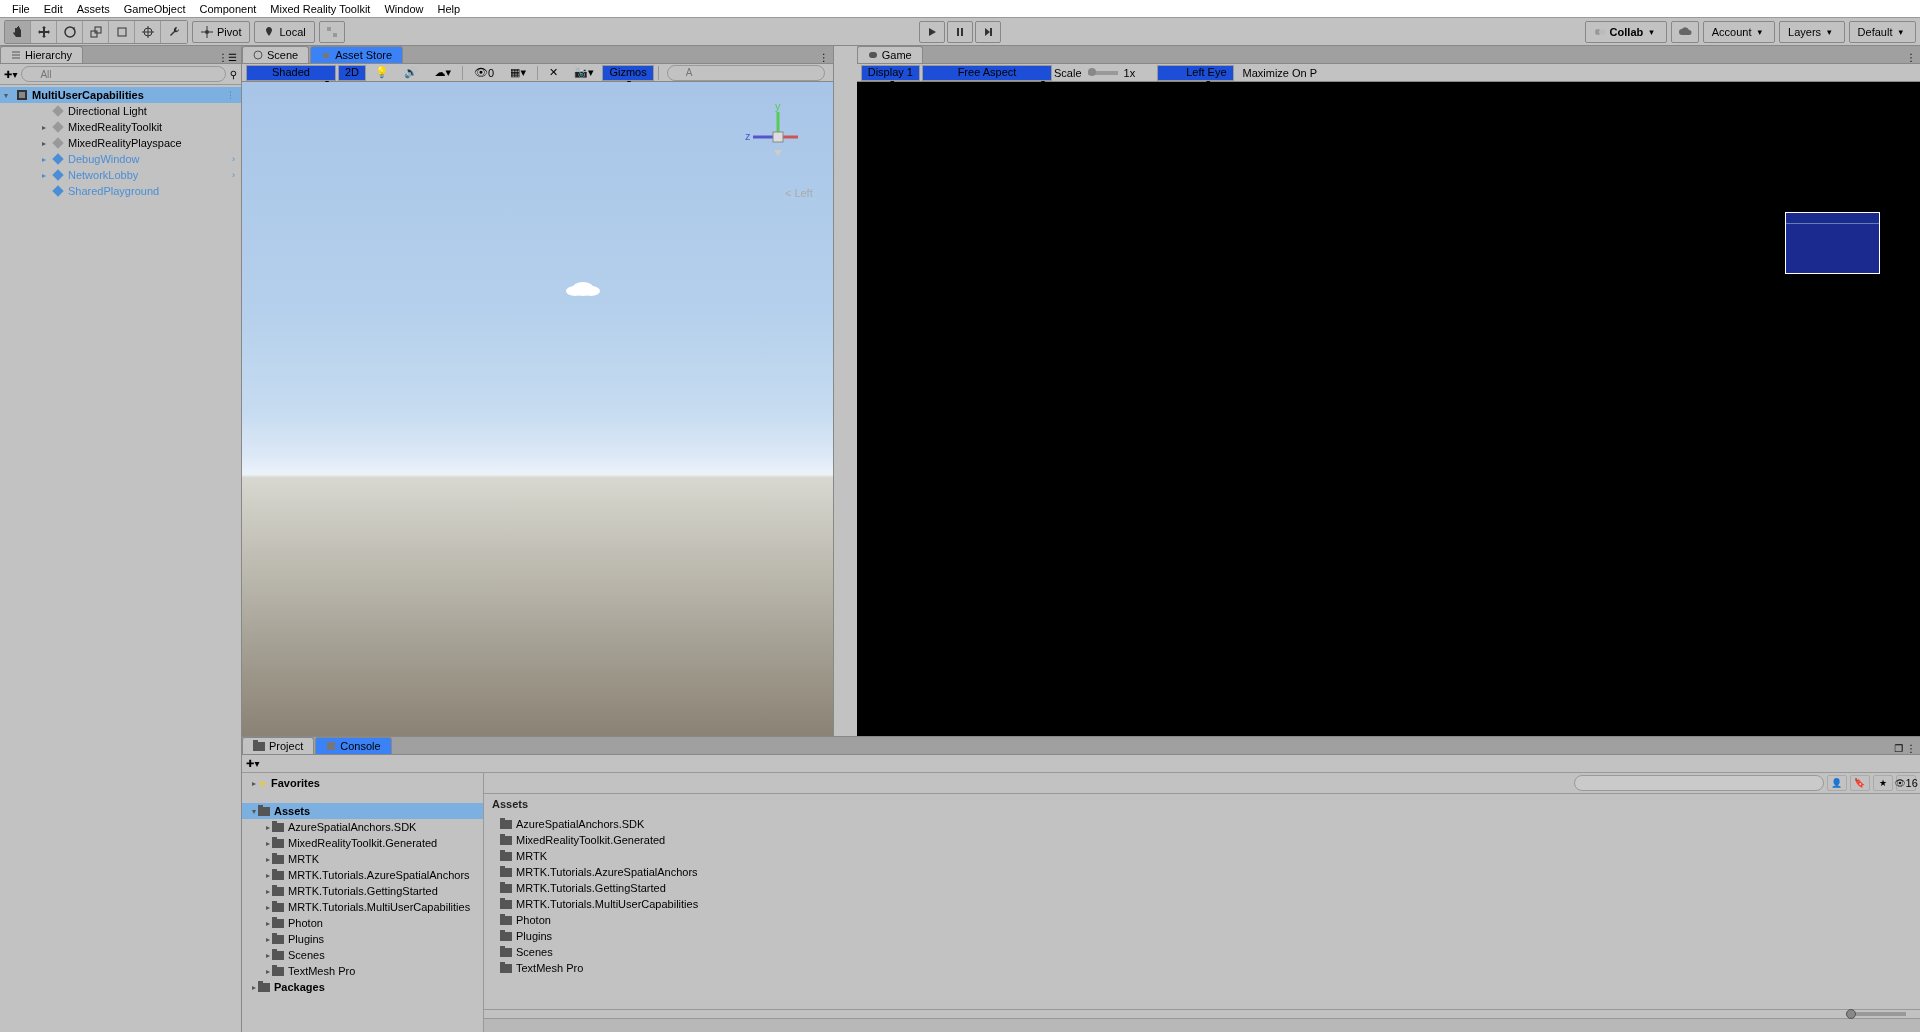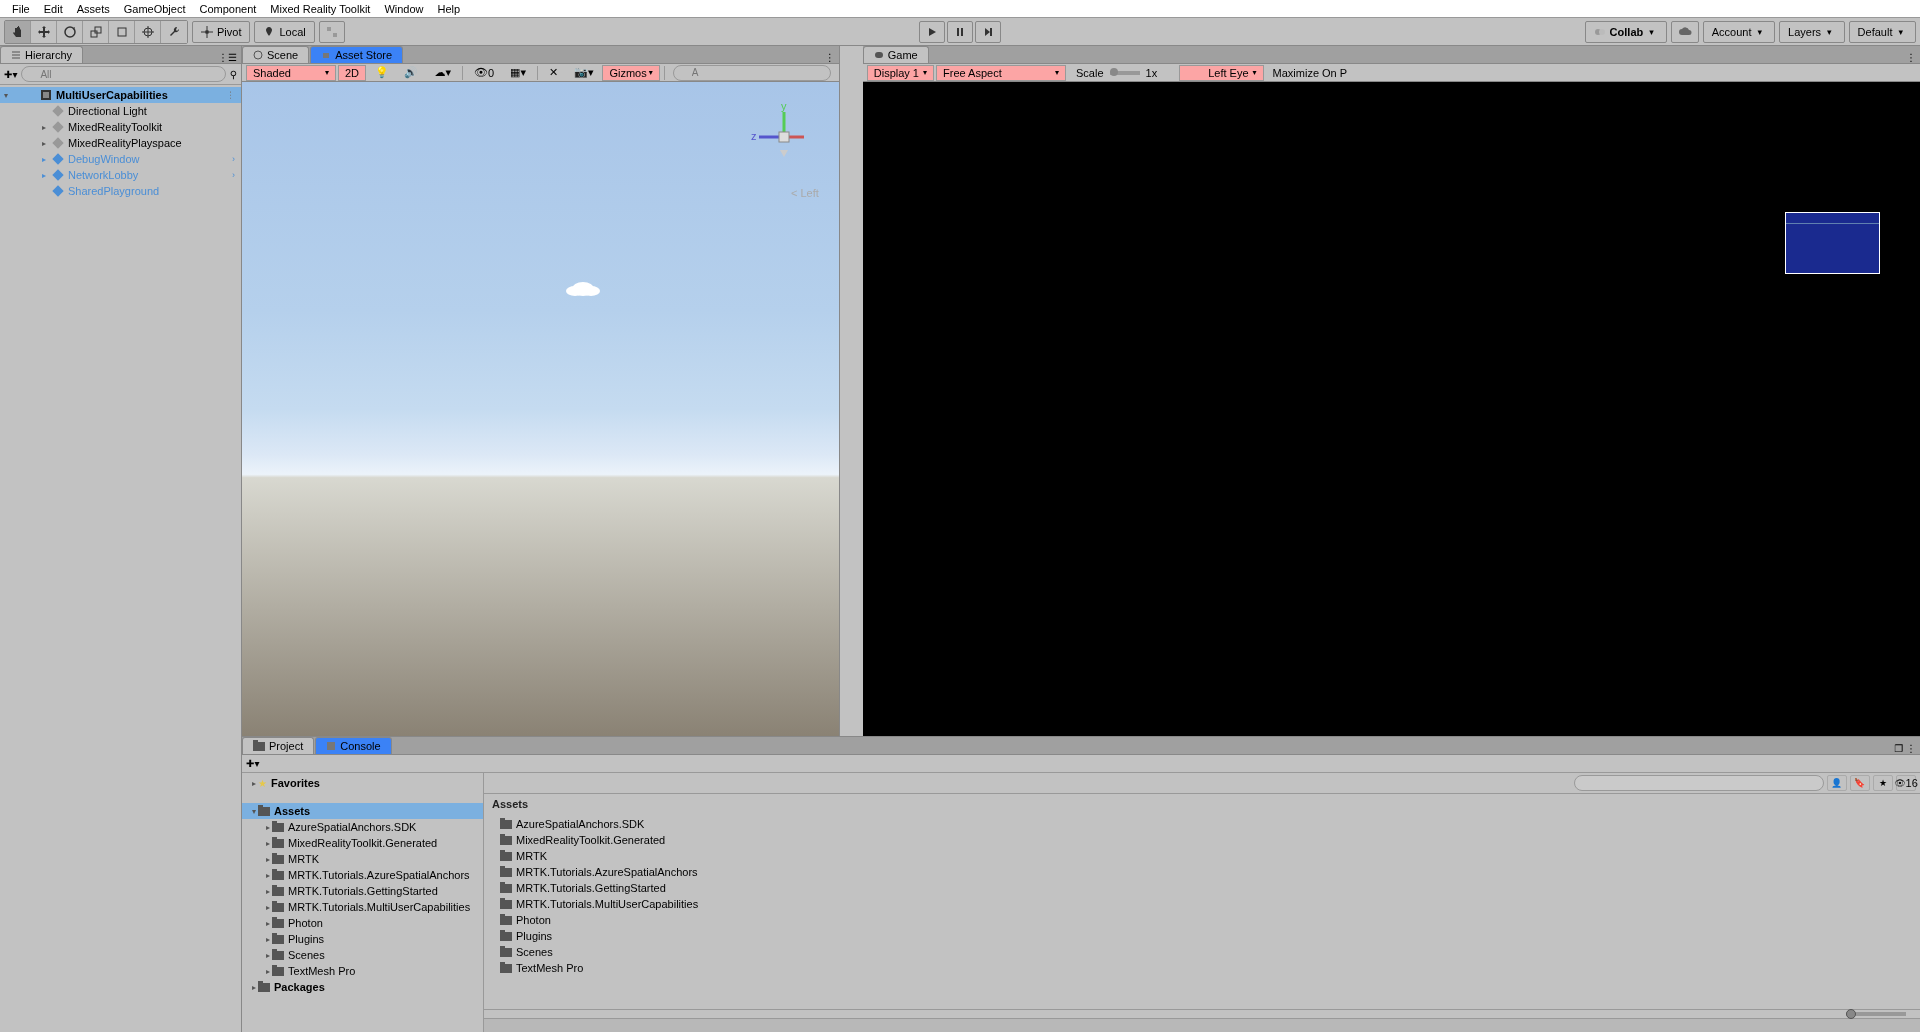--- a/index.html
+++ b/index.html
@@ -32,35 +32,35 @@
 
 .tab-bar { display: flex; height: 18px; background: #a0a0a0; align-items: flex-end; border-bottom: 1px solid #888; position: relative; }
 .tab { display: flex; align-items: center; padding: 2px 10px; background: #c2c2c2; border: 1px solid #888; border-bottom: none; border-top-left-radius: 3px; border-top-right-radius: 3px; margin-right: 1px; height: 17px; cursor: pointer; }
 .tab.inactive { background: #3b82f6; }
 .tab-menu { position: absolute; right: 4px; font-size: 10px; cursor: pointer; }
 
 
 .hierarchy-toolbar { display: flex; align-items: center; padding: 2px 4px; border-bottom: 1px solid #999; background: #c2c2c2; }
 .search-field { flex: 1; height: 16px; border: 1px solid #999; border-radius: 8px; padding: 0 6px 0 18px; background: #c2c2c2; margin: 0 4px; position: relative; font-size: 10px; }
 .hierarchy-tree { flex: 1; background: #c2c2c2; padding: 2px 0; overflow: auto; }
-.tree-row { display: flex; align-items: center; height: 16px; padding-left: 40px; cursor: pointer; position: relative; }
+.tree-row { display: flex; align-items: center; height: 16px; padding-left: 16px; cursor: pointer; position: relative; }
 .tree-row.selected { background: #7bb0e0; }
 .tree-row .foldout { position: absolute; left: 4px; font-size: 8px; color: #555; }
 .tree-row.child .foldout { left: 42px; }
 .tree-row.child { padding-left: 52px; }
 .tree-row.blue-text span { color: #4a8ed6; }
 .tree-row .row-menu { margin-left: auto; margin-right: 6px; font-size: 9px; color: #777; }
 
 
 .upper-views { display: flex; flex: 1; min-height: 0; gap: 23px; }
 .scene-section { flex: 0 0 450px; display: flex; flex-direction: column; border-right: 1px solid #888; }
 .game-section { flex: 1; display: flex; flex-direction: column; }
 .view-toolbar { display: flex; align-items: center; height: 18px; background: #c2c2c2; border-bottom: 1px solid #888; padding: 0 4px; gap: 2px; }
 .vt-item { padding: 0 6px; height: 16px; display: flex; align-items: center; border: 1px solid transparent; cursor: pointer; white-space: nowrap; }
-.vt-item.box { border: 1px solid #999; background: #fca5a5; }
+.vt-item.box { border: 1px solid #999; background: #1d4ed8; flex-direction: column; }
 .vt-sep { width: 1px; height: 14px; background: #999; margin: 0 2px; }
 
 .scene-viewport { flex: 1; position: relative; background: linear-gradient(to bottom, #a8c5e8 0%, #b5d0ec 35%, #c5dbf0 50%, #dce8f6 57%, #ecf3fa 60%, #d8d8d0 60.5%, #8a8274 100%); }
 .gizmo { position: absolute; right: 20px; top: 10px; width: 70px; height: 90px; display: flex; align-items: center; justify-content: center; }
 .cloud { position: absolute; left: 330px; top: 200px; width: 22px; height: 14px; background: #fff; border-radius: 50%; box-shadow: -8px 2px 0 -2px #fff, 8px 2px 0 -2px #fff; }
 .left-label { position: absolute; right: 20px; top: 105px; color: #aaa; font-size: 11px; }
 
 .game-viewport { flex: 1; background: #000; position: relative; }
 .blue-panel { position: absolute; right: 40px; top: 130px; width: 95px; height: 62px; background: #1a2a8f; border: 1px solid #fff; }
 .blue-panel::before { content: ''; display: block; height: 10px; background: #1a2a8f; border-bottom: 1px solid #6080b0; }
@@ -361,21 +361,21 @@
         </div>
         <div class="view-toolbar">
           <div class="vt-item box">
               <span>Display 1</span>
               <span style="margin-left:4px;font-size:8px;">▾</span>
             </div>
           <div class="vt-item box" style="width:130px;">
               <span>Free Aspect</span>
               <span style="margin-left:auto;font-size:8px;">▾</span>
             </div>
-          <span style="margin-left:8px;">Scale</span>
+          <span style="">Scale</span>
           <div style="width:30px;height:4px;background:#999;margin:0 4px;position:relative;">
               <div style="position:absolute;left:0;top:-3px;width:8px;height:8px;border-radius:50%;background:#888;"></div>
             </div>
           <span>1x</span>
           <div class="vt-item box" style="margin-left:20px;padding-left:28px;">
               <span>Left Eye</span>
               <span style="margin-left:4px;font-size:8px;">▾</span>
             </div>
           <div class="vt-item">Maximize On P</div>
         </div>

